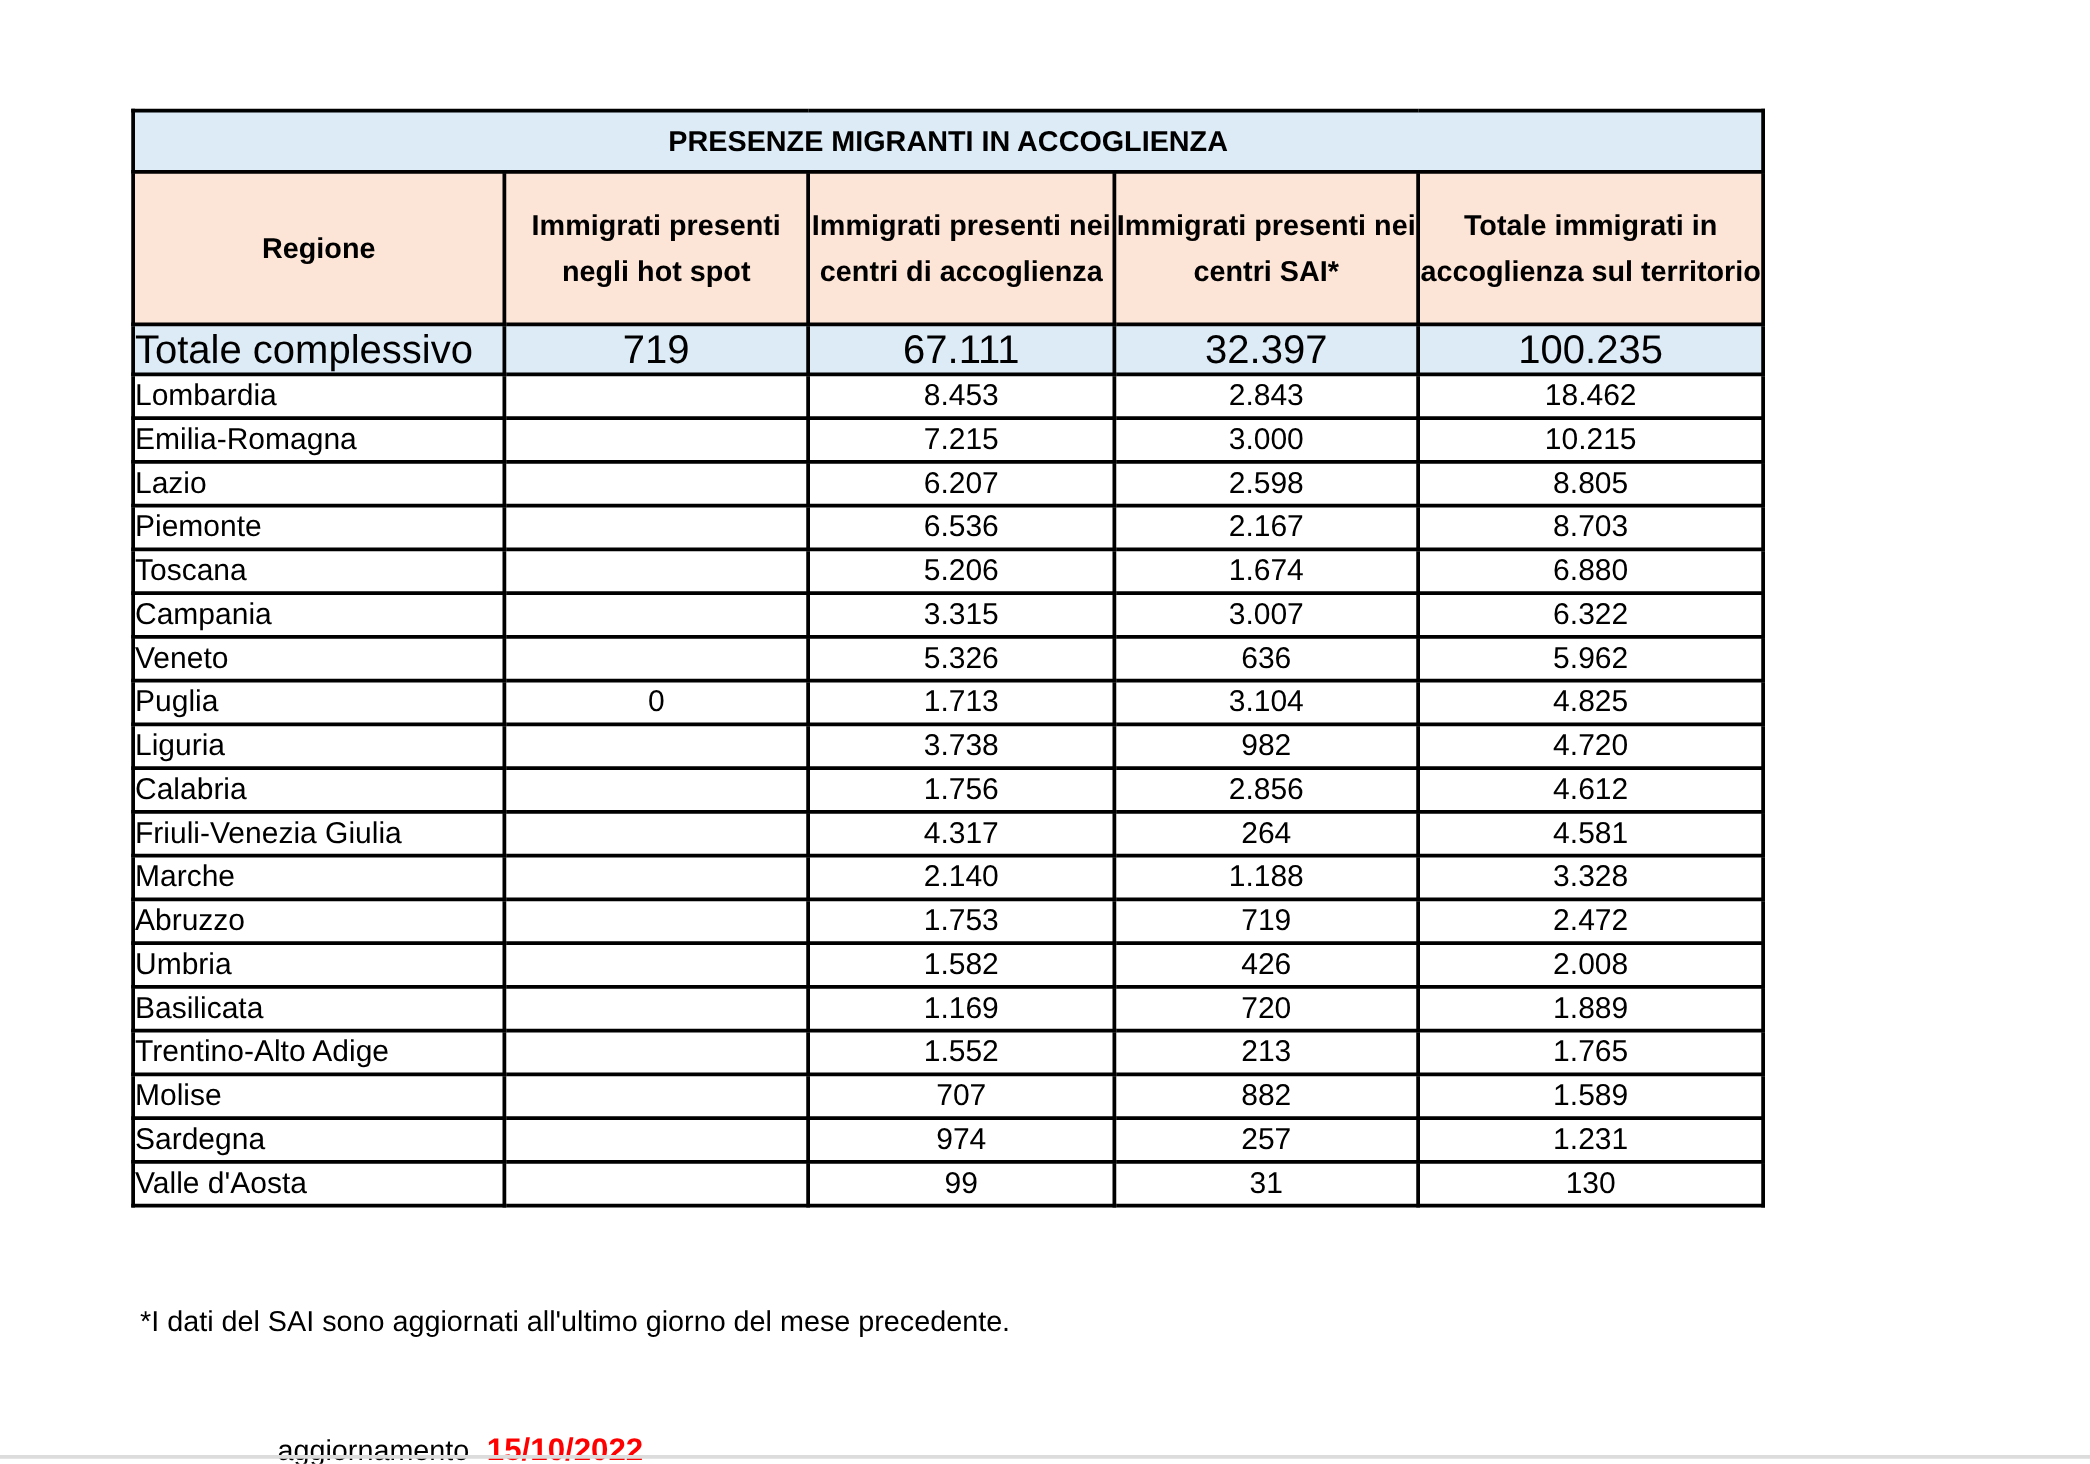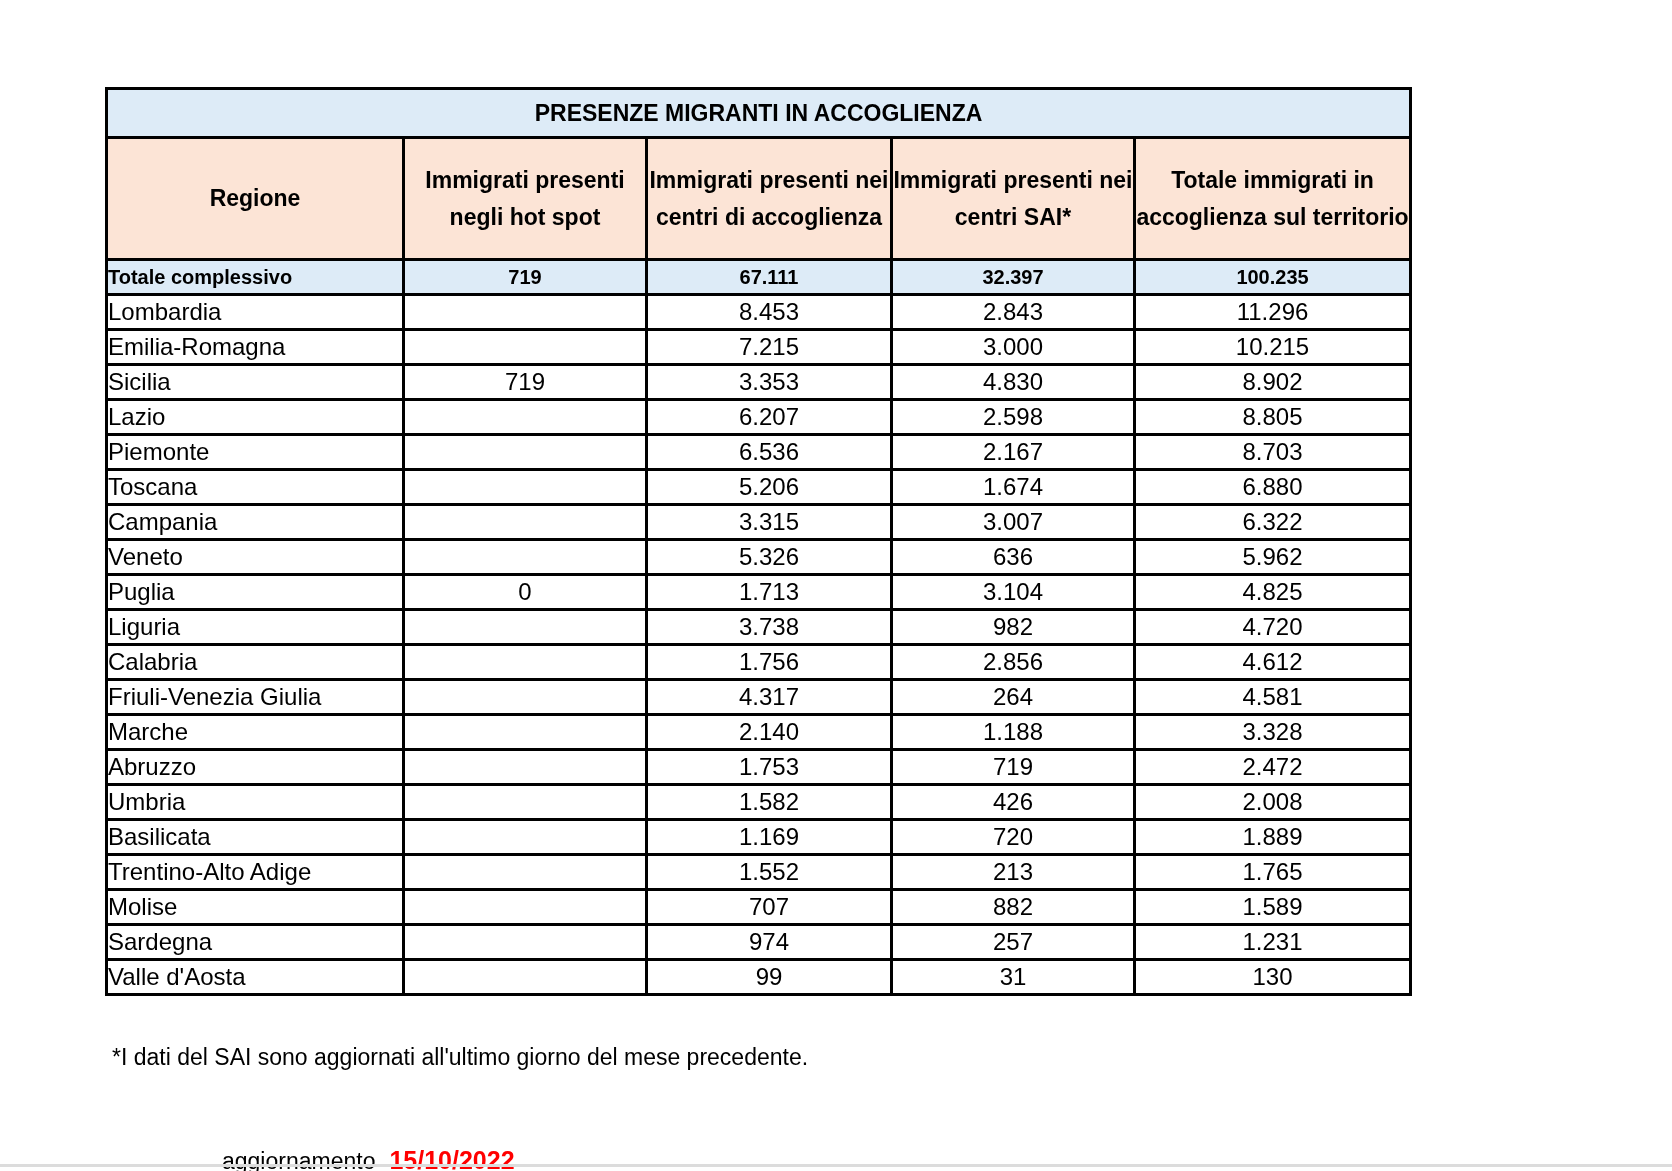--- a/index.html
+++ b/index.html
@@ -5,21 +5,21 @@
   html, body { margin: 0; padding: 0; background: #ffffff; }
   body { width: 1672px; height: 1171px; position: relative; overflow: hidden;
          font-family: "Liberation Sans", "DejaVu Sans", sans-serif; color: #000; }
   .sheet { position: absolute; left: 105px; top: 87px; width: 1572px; }
   table.grid { border-collapse: collapse; width: 1304px; table-layout: fixed; }
   table.grid td, table.grid th { border: 3px solid #000; padding: 0; }
   .title-cell { background: #DDEBF7; height: 46px; text-align: center;
                 font-weight: bold; font-size: 23px; letter-spacing: 0px; }
   .head-cell { background: #FCE4D6; height: 119px; text-align: center; font-weight: bold;
                font-size: 23px; line-height: 37px; padding: 0 6px; }
-  .total-row td { background: #DDEBF7; font-weight: bold; height: 32px; font-size: 20px; }
+  .total-row td { background: #DDEBF7; font-weight: normal; height: 32px; font-size: 32px; }
   .data-row td { height: 32px; font-size: 24px; }
   td.reg { text-align: left; padding-left: 4px; white-space: nowrap; overflow: hidden; }
   td.num { text-align: center; }
   .footnote { position: absolute; left: 112px; top: 1044px; font-size: 23px; }
   .update { position: absolute; left: 222px; top: 1115px; font-size: 23px;
             font-family: "Liberation Sans", sans-serif; margin-top: 31px; }
   .update .date { color: #FF0000; font-weight: bold; font-size: 25px; margin-left: 14px; }
   .bottom-line { position: absolute; left: 0; top: 1164px; width: 1672px; height: 3px; background: #dcdcdc; }
   col.c0 { width: 297px; } col.c1 { width: 243px; } col.c2 { width: 245px; }
   col.c3 { width: 243px; } col.c4 { width: 276px; }
@@ -52,35 +52,28 @@
         <td class="num" style="background: rgb(221, 235, 247);">719</td>
         <td class="num" style="background: rgb(221, 235, 247);">67.111</td>
         <td class="num" style="background: rgb(221, 235, 247);">32.397</td>
         <td class="num" style="background: rgb(221, 235, 247);">100.235</td>
       </tr>
     <tr class="data-row">
           <td class="reg">Lombardia</td>
           <td class="num"></td>
           <td class="num">8.453</td>
           <td class="num">2.843</td>
-          <td class="num">11.296</td>
+          <td class="num">18.462</td>
         </tr>
         <tr class="data-row">
           <td class="reg">Emilia-Romagna</td>
           <td class="num"></td>
           <td class="num">7.215</td>
           <td class="num">3.000</td>
           <td class="num">10.215</td>
-        </tr>
-        <tr class="data-row">
-          <td class="reg">Sicilia</td>
-          <td class="num">719</td>
-          <td class="num">3.353</td>
-          <td class="num">4.830</td>
-          <td class="num">8.902</td>
         </tr>
         <tr class="data-row">
           <td class="reg">Lazio</td>
           <td class="num"></td>
           <td class="num">6.207</td>
           <td class="num">2.598</td>
           <td class="num">8.805</td>
         </tr>
         <tr class="data-row">
           <td class="reg">Piemonte</td>

